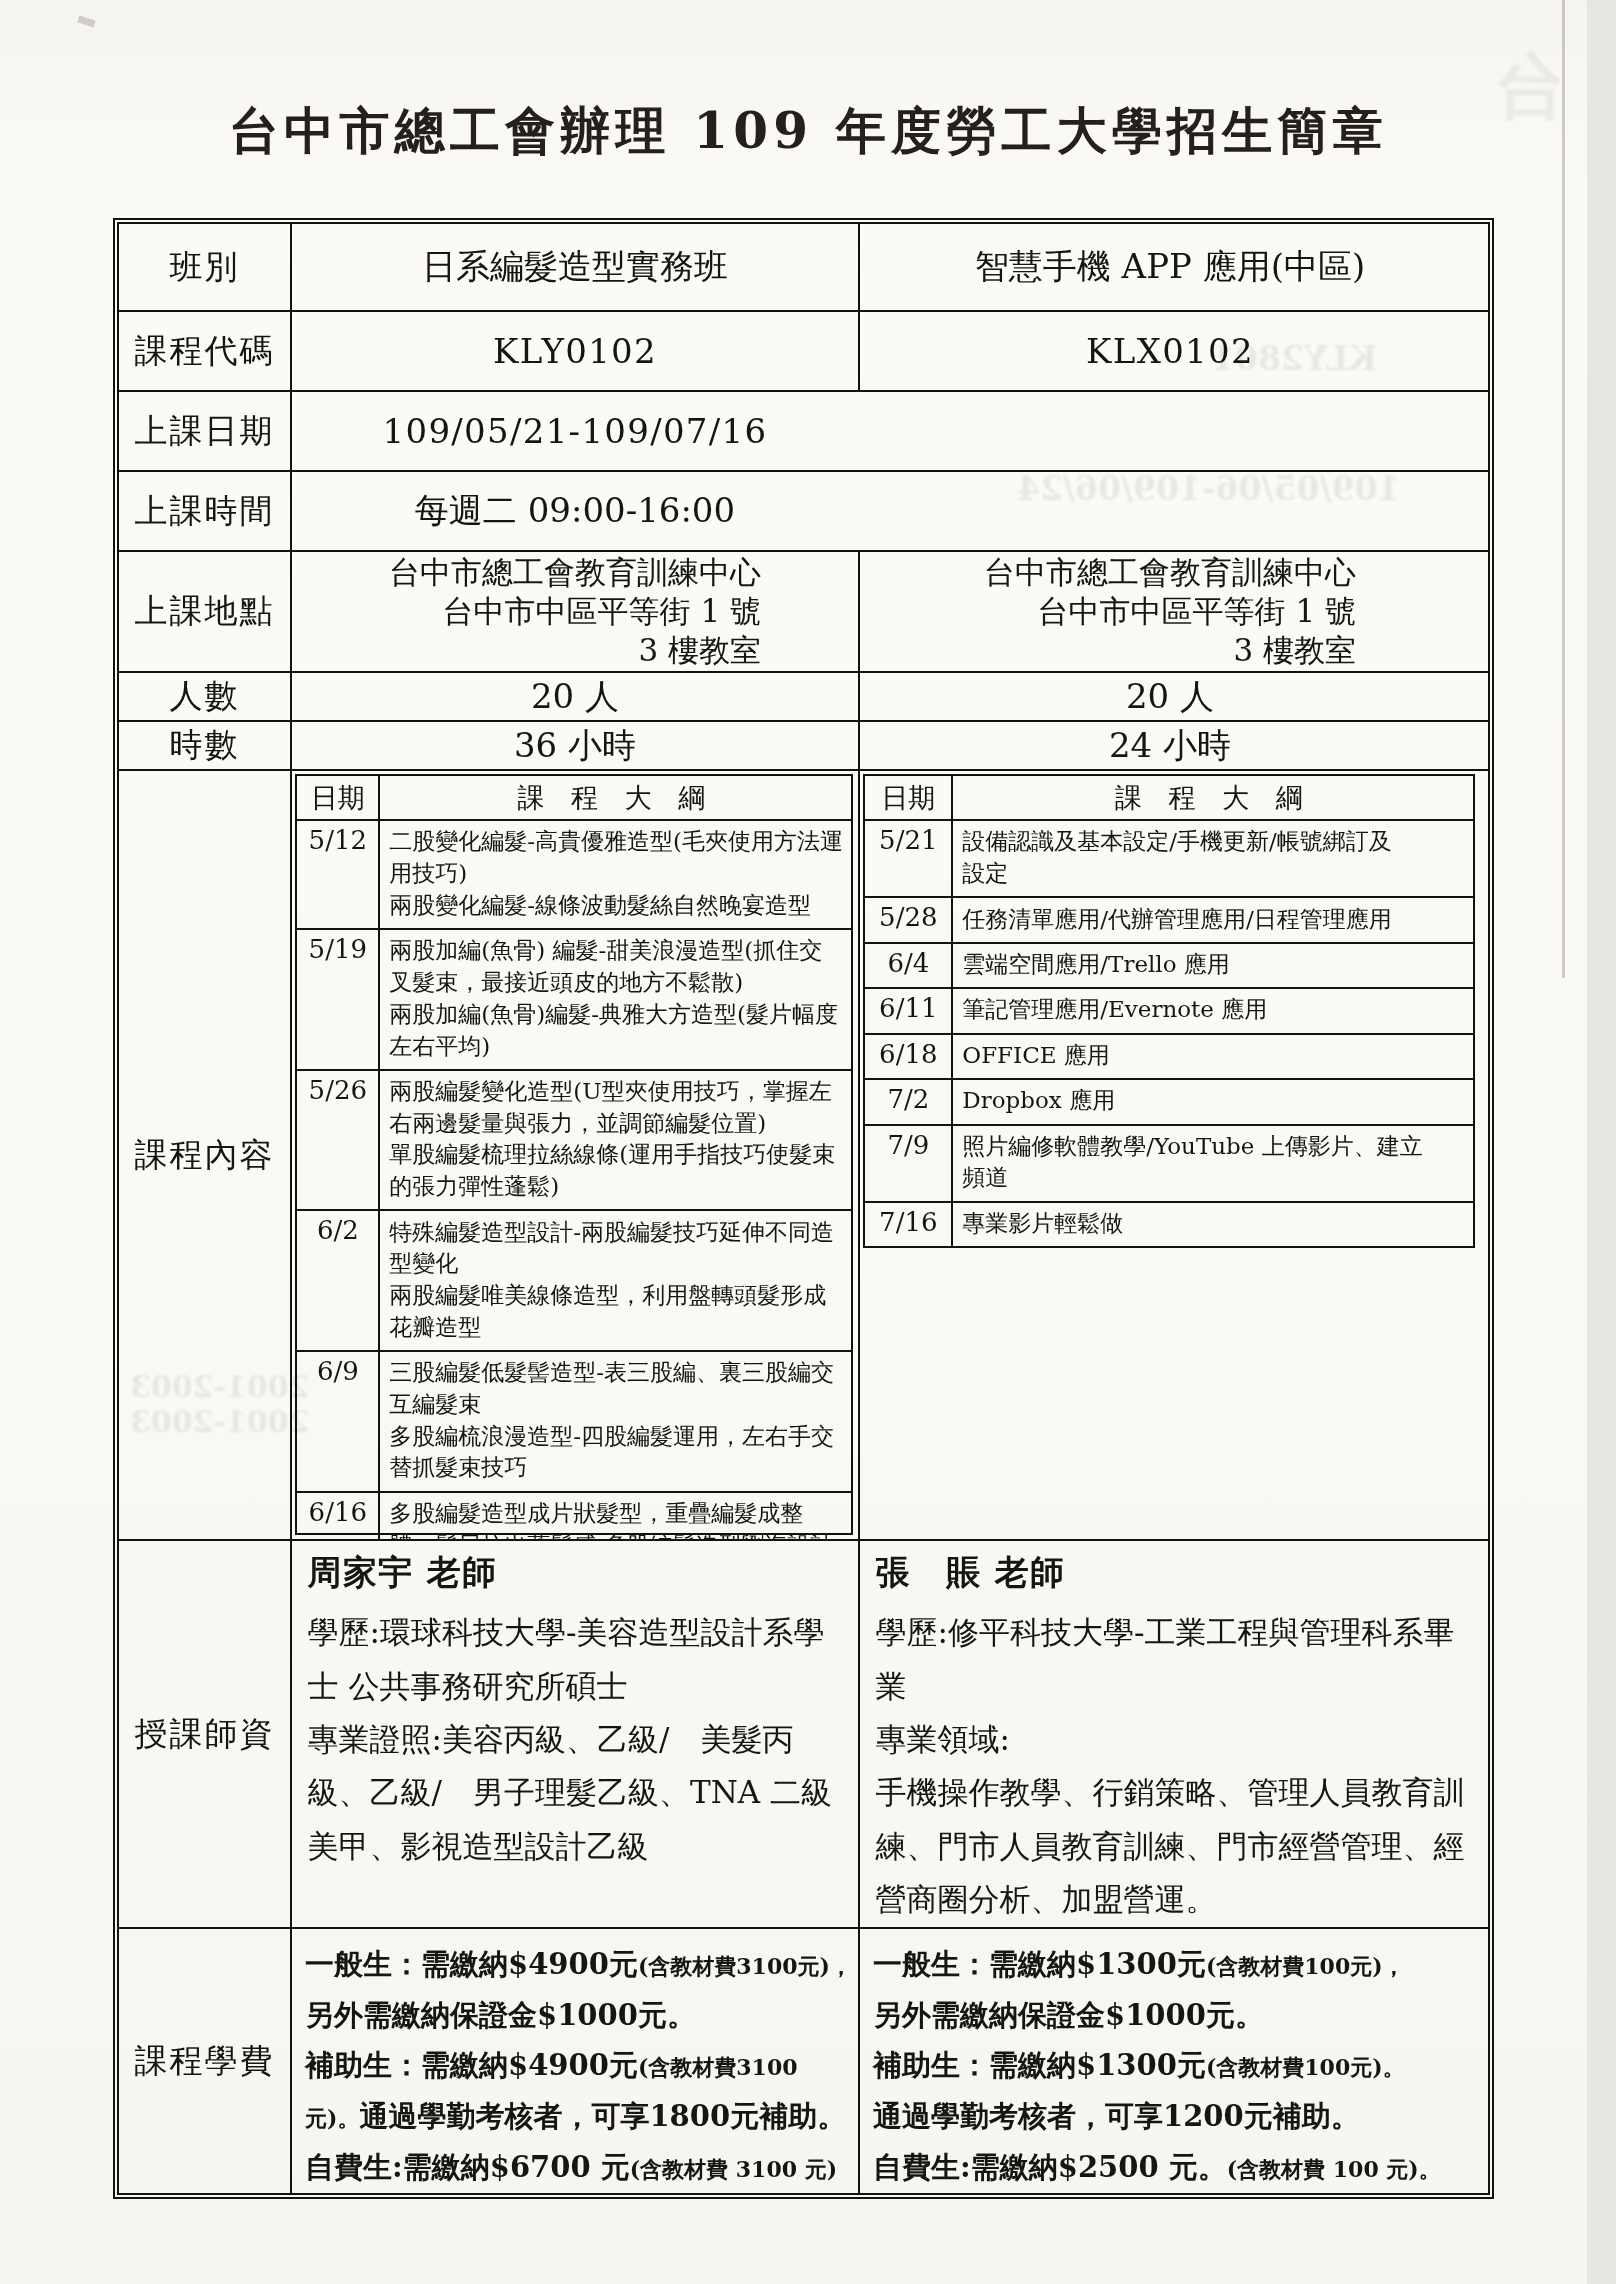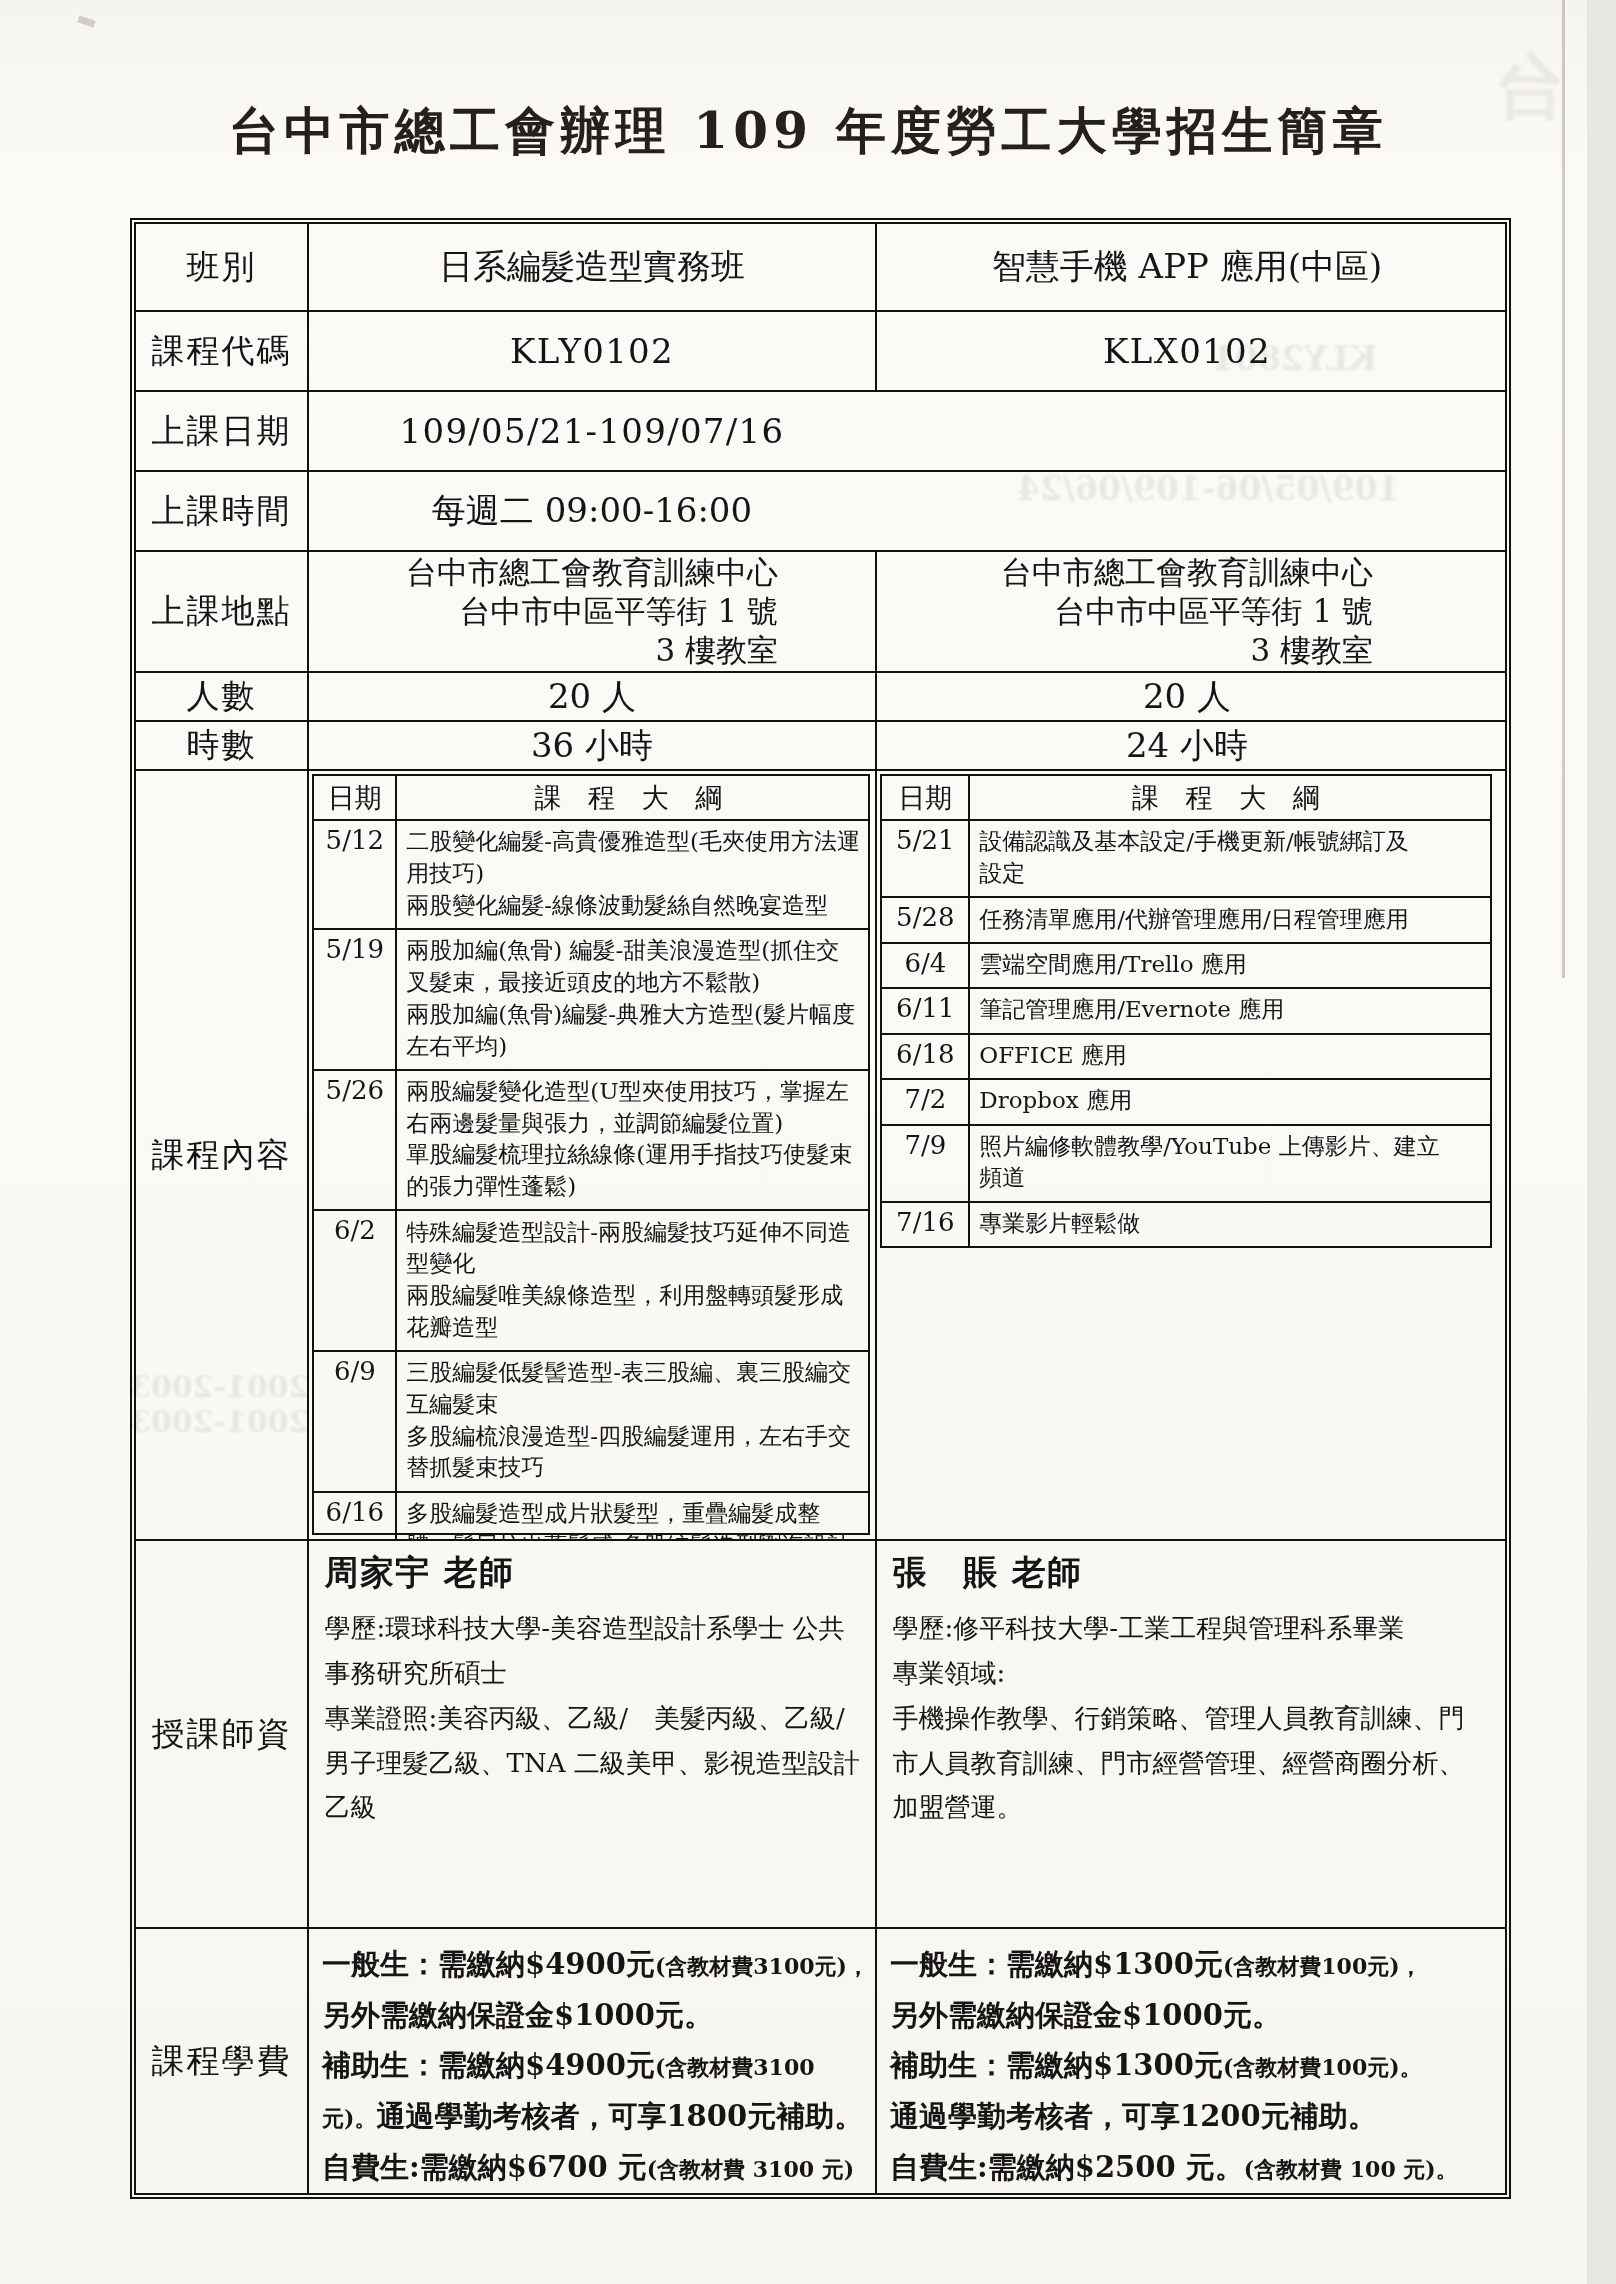--- a/index.html
+++ b/index.html
@@ -33,21 +33,21 @@
   .edge-line{
     position:absolute;left:1562px;top:0;width:2.6px;height:978px;
     background:#a8a49d;opacity:0.55;
   }
   .corner-mark{
     position:absolute;left:78px;top:18px;width:17px;height:6.5px;
     background:#b5b2ac;opacity:.6;transform:rotate(18deg);
   }
 
   .main-table{
-    position:absolute;left:130px;top:218px;width:1369px;
+    position:absolute;left:113px;top:218px;width:1369px;
     border:6.5px double #14120f;
     background:transparent;
   }
   .tr{
     display:grid;grid-template-columns:171px 568px 622px;
     border-top:2.6px solid #14120f;
   }
   .tr:first-child{border-top:none;}
   .cell{position:relative;overflow:hidden;}
   .cell + .cell{border-left:2.6px solid #14120f;}
@@ -95,21 +95,21 @@
     font-size:27px;letter-spacing:9px;
   }
   .syl-text{
     padding:5.2px 7.8px 6.5px 9px;
     font-size:23px;line-height:1.38;white-space:pre-line;
   }
 
   
   .teacher{padding:9px 13px 0 15.6px;}
   .teacher-name{font-size:34px;font-weight:700;letter-spacing:1.3px;margin-bottom:10.4px;}
-  .teacher-body{font-size:26px;line-height:1.72;white-space:pre-line;}
+  .teacher-body{font-size:31px;line-height:1.72;white-space:pre-line;}
 
   
   .fees{padding:10.4px 9px 0 13px;display:flex;flex-direction:column;justify-content:space-around;height:calc(100% - 10.4px);}
   .fee-line{font-weight:700;font-size:29px;line-height:1.3;white-space:nowrap;}
   .fee-small{font-size:22px;font-weight:700;}
 </style>
 </head>
 <body>
 
 <div class="page">

